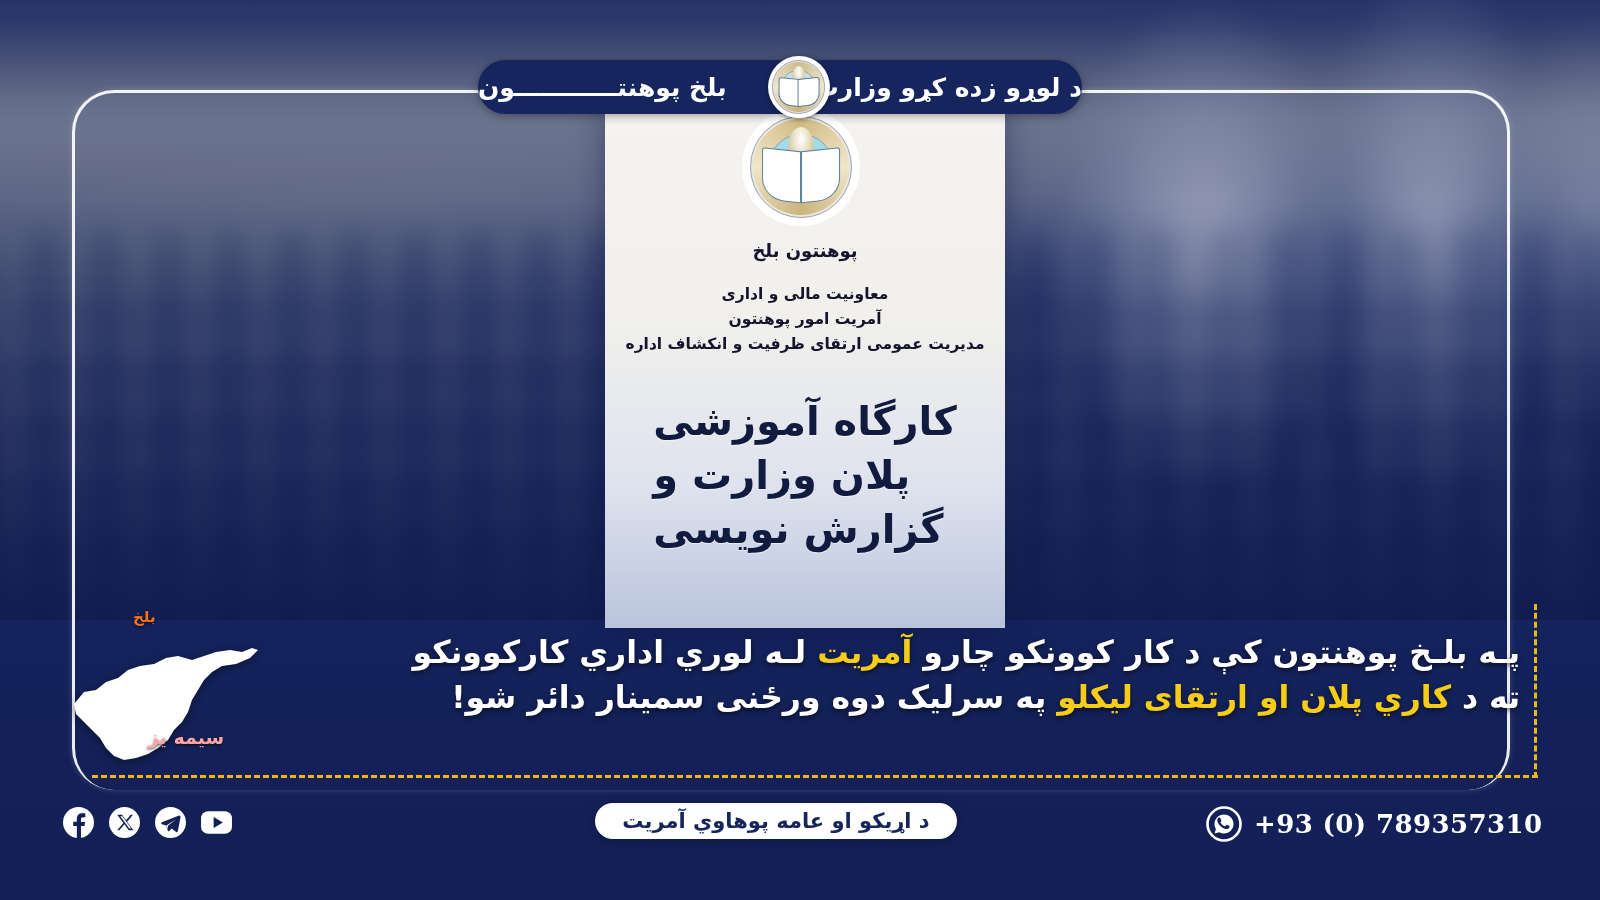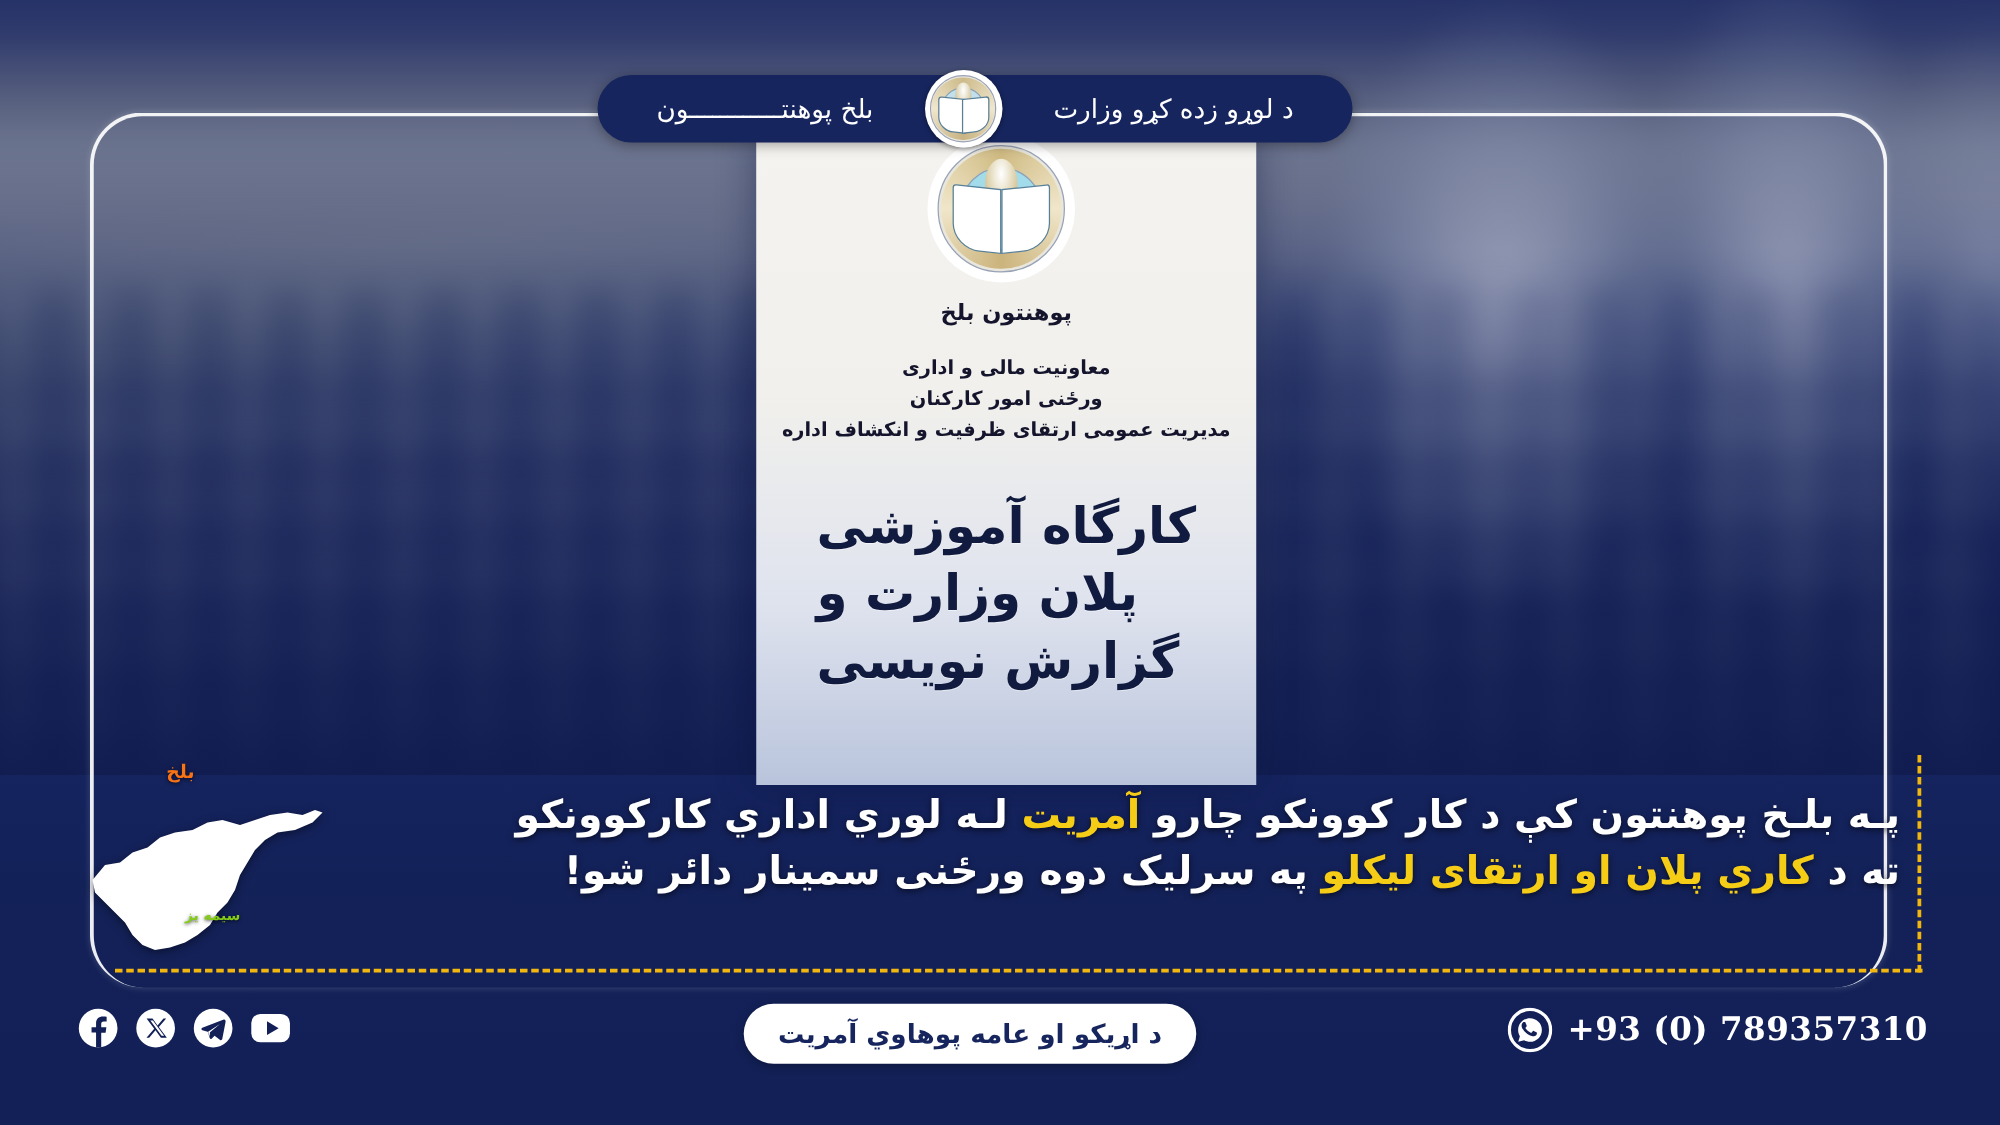--- a/index.html
+++ b/index.html
@@ -70,21 +70,21 @@
 
   
   .header-pill {
     position:absolute; left:478px; top:60px; width:604px; height:54px;
     background:#16255e; border-radius:28px;
     display:flex; align-items:center; justify-content:center; gap:0;
     box-shadow:0 2px 10px rgba(0,0,0,.35);
     direction:rtl;
   }
   .hdr-txt {
-    color:#ffffff; font-weight:normal; font-size:21px; letter-spacing:.2px;
+    color:#ffffff; font-weight:bold; font-size:25px; letter-spacing:.2px;
     white-space:nowrap; line-height:1;
   }
   .hdr-left  { padding-right:26px; }
   .hdr-right { padding-left:26px; }
   .hdr-logo-slot { width:92px; height:54px; position:relative; }
 
   
   .seal { position:relative; border-radius:50%; }
   .seal .ring-out { position:absolute; inset:0; border-radius:50%; background:#ffffff; }
   .seal .ring-mid { position:absolute; inset:7%; border-radius:50%; background:#e9e6dd; border:1px solid #9aa3b5; }
@@ -160,30 +160,30 @@
 
   
   .map-wrap { position:absolute; left:62px; top:608px; width:200px; height:170px; }
   .map-svg  { position:absolute; left:0; top:0; width:200px; height:170px;
               filter:drop-shadow(0 2px 4px rgba(0,0,0,.45)); }
   .map-label-balkh {
     position:absolute; left:133px; top:608px; color:#f97316;
     font-size:15px; font-weight:bold; direction:rtl; text-shadow:0 1px 3px rgba(0,0,0,.7);
   }
   .map-label-sima {
-    position:absolute; left:148px; top:726px; color:#84cc16;
-    font-size:11px; font-weight:bold; direction:rtl; text-shadow:0 1px 3px rgba(0,0,0,.7);
+    position:absolute; left:148px; top:726px; color:#fca5a5;
+    font-size:19px; font-weight:bold; direction:rtl; text-shadow:0 1px 3px rgba(0,0,0,.7);
   }
 
   
   .social { position:absolute; left:62px; top:806px; display:flex; gap:13px; align-items:center; }
   .sicon { width:33px; height:33px; display:block; }
 
   .dept-pill {
-    position:absolute; left:595px; top:803px; width:362px; height:48px;
+    position:absolute; left:595px; top:803px; width:362px; height:36px;
     background:#ffffff; border-radius:24px;
     display:flex; align-items:center; justify-content:center;
     box-shadow:0 2px 8px rgba(0,0,0,.3);
   }
   .dept-pill span {
     color:#16255e; font-weight:bold; font-size:21px; direction:rtl; white-space:nowrap;
   }
 
   .phone { position:absolute; left:1206px; top:806px; display:flex; align-items:center; gap:12px; }
   .phone-num { color:#ffffff; font-weight:bold; font-size:26px; letter-spacing:.4px;
@@ -210,21 +210,21 @@
     <div class="ring-txt"></div>
       <div class="ring-in"></div>
     <div class="torch"></div>
       <div class="book"></div>
   </div>
 
   <div class="poster-inner">
     <div class="poster-sub">
       <div>پوهنتون بلخ</div>
       <div>معاونیت مالی و اداری</div>
-      <div>ورځنی امور کارکنان</div>
+      <div>آمریت امور پوهنتون</div>
       <div>مدیریت عمومی ارتقای ظرفیت و انکشاف اداره</div>
     </div>
     <div class="poster-title">
       <div>کارگاه آموزشی</div>
       <div>پلان وزارت و</div>
       <div>گزارش نویسی</div>
     </div>
   </div>
 
   <div class="header-pill">

